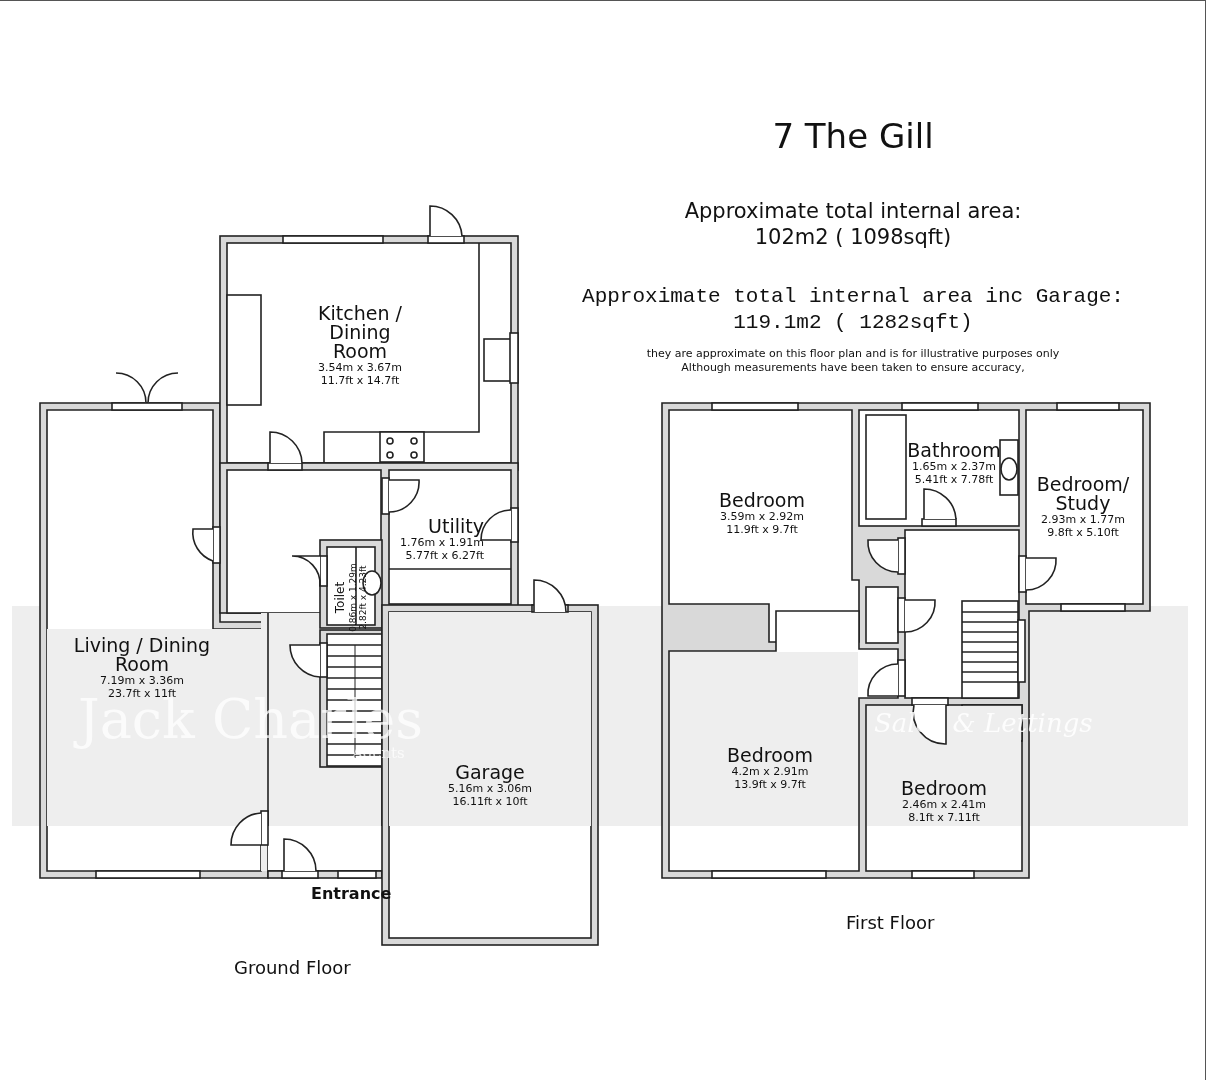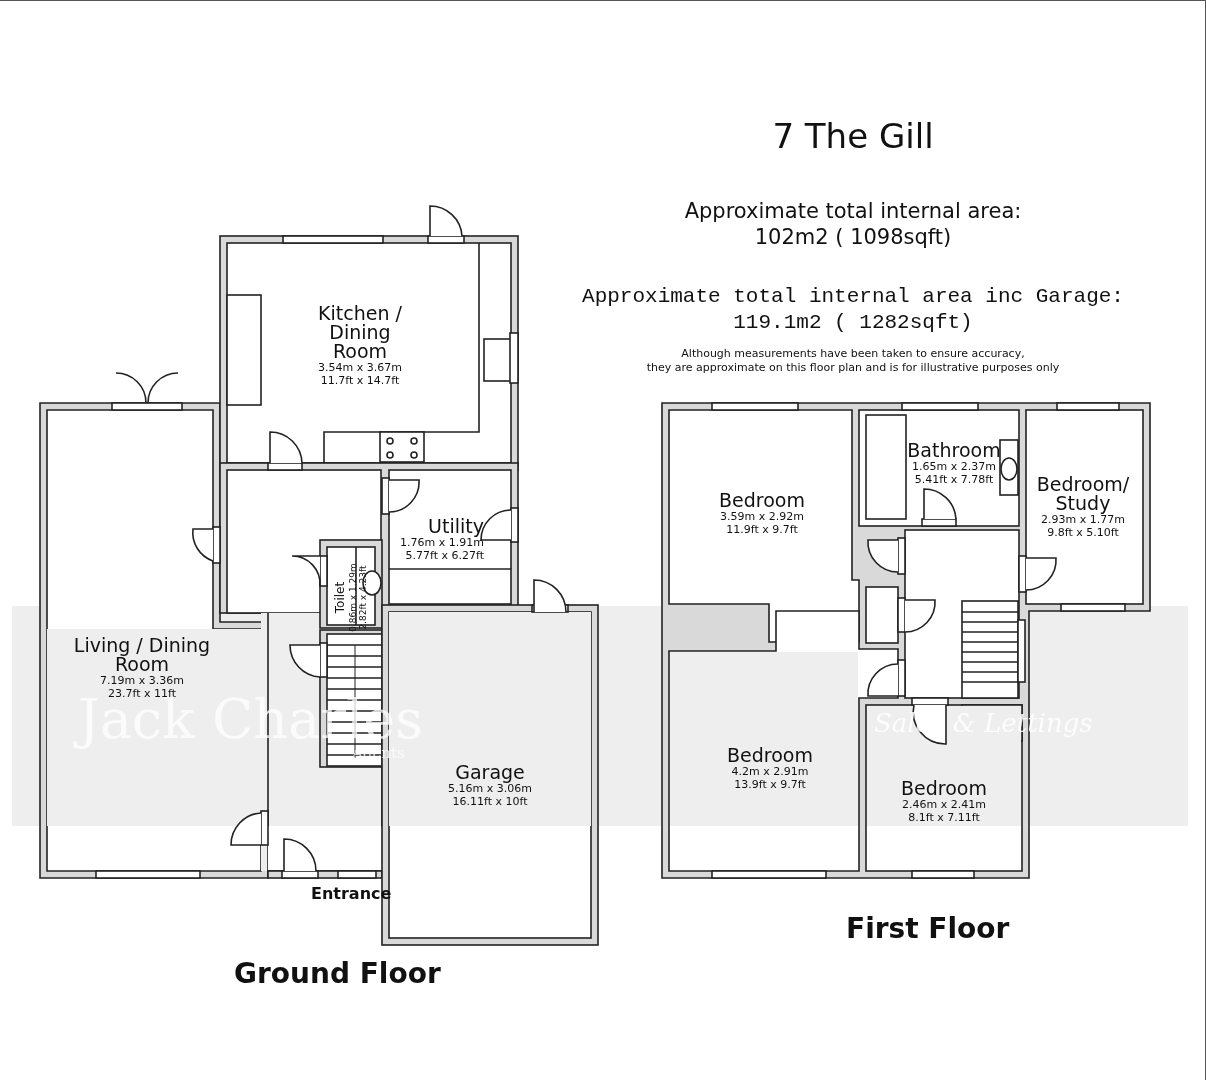--- a/index.html
+++ b/index.html
@@ -4,21 +4,21 @@
 <style>
   html,body{margin:0;padding:0;background:#ffffff;}
   body{width:1206px;height:1080px;position:relative;overflow:hidden;font-family:"DejaVu Sans","Liberation Sans",sans-serif;color:#111;}
   .frame-top{position:absolute;left:0;top:0;width:1206px;height:1px;background:#555;}
   .frame-right{position:absolute;right:0;top:0;width:1px;height:1080px;background:#555;}
   svg{position:absolute;left:0;top:0;}
   .title{position:absolute;left:600px;width:506px;text-align:center;top:116px;font-size:34px;}
   .area1{position:absolute;left:600px;width:506px;text-align:center;top:178px;font-size:21px;line-height:26px;margin-top:20px;}
   .area2{position:absolute;left:580px;width:546px;text-align:center;top:284px;font-size:21px;line-height:26px;font-family:Liberation Mono, monospace;}
   .disclaimer{position:absolute;left:600px;width:506px;text-align:center;top:347px;font-size:11px;line-height:14px;}
-  .floor-label{position:absolute;font-weight:bold;font-size:28px;}
+  .floor-label{position:absolute;font-weight:normal;font-size:18px;}
   .room{position:absolute;text-align:center;}
   .room .n{font-size:19px;line-height:19px;}
   .room .d{font-size:11px;line-height:13px;}
   .wm1{position:absolute;left:78px;top:688px;font-family:"DejaVu Serif","Liberation Serif",serif;font-size:54px;color:rgba(255,255,255,0.75);white-space:nowrap;}
   .wm1b{position:absolute;left:352px;top:744px;font-family:"DejaVu Serif","Liberation Serif",serif;font-size:15px;color:rgba(255,255,255,0.75);}
   .wm2{position:absolute;left:874px;top:708px;font-family:"DejaVu Serif","Liberation Serif",serif;font-style:italic;font-size:26px;color:rgba(255,255,255,0.85);white-space:nowrap;}
   .entr{position:absolute;left:282px;top:884px;font-weight:bold;font-size:16px;margin-left:29px;}
 </style>
 </head>
 <body>
@@ -170,22 +170,22 @@
 <div class="title">7 The Gill</div>
 <div class="area1">
   <div>Approximate total internal area:</div>
   <div>102m2 ( 1098sqft)</div>
 </div>
 <div class="area2">
   <div>Approximate total internal area inc Garage:</div>
   <div>119.1m2 ( 1282sqft)</div>
 </div>
 <div class="disclaimer">
+  <div>they are approximate on this floor plan and is for illustrative purposes only</div>
   <div>Although measurements have been taken to ensure accuracy,</div>
-  <div>they are approximate on this floor plan and is for illustrative purposes only</div>
 </div>
 
 <div class="room" style="left:300px;top:304px;width:120px;">
   <div class="n">Kitchen /</div>
   <div class="n">Dining Room</div>
   <div class="d">3.54m x 3.67m</div>
   <div class="d">11.7ft x 14.7ft</div>
 </div>
 <div class="room" style="left:392px;top:517px;width:92px;text-align:right;">
   <div class="n">Utility</div>

